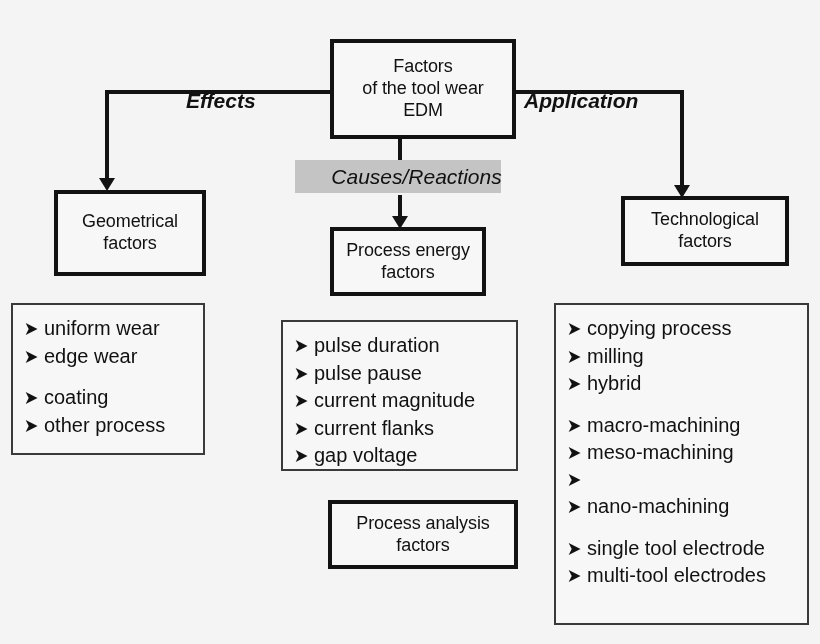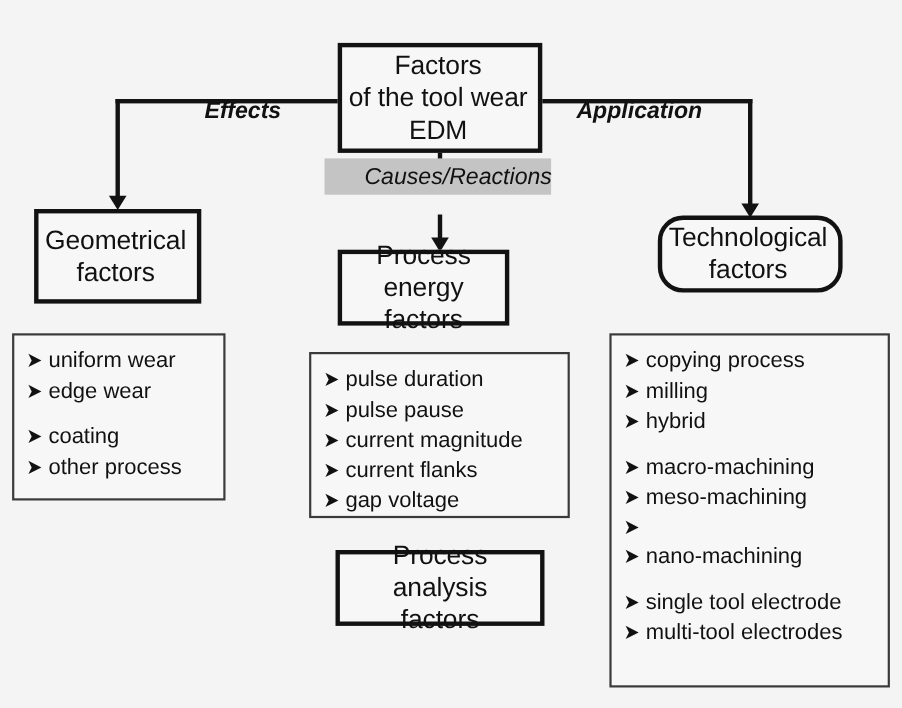--- a/index.html
+++ b/index.html
@@ -20,26 +20,27 @@
   }
 
   
   .pbox {
     position: absolute;
     box-sizing: border-box;
     border: 4px solid #121212;
     background: #f7f7f7;
     display: flex;
     align-items: center;
-    justify-content: flex-start;
+    justify-content: center;
     text-align: center;
     color: #111;
-    font-size: 24px;
+    font-size: 18px;
     line-height: 1.22;
     letter-spacing: -0.1px;
+    margin-left: 23px;
   }
   .pbox .txt { padding: 0 6px; }
 
   
   .lbox {
     position: absolute;
     box-sizing: border-box;
     border: 2px solid #3a3a3a;
     background: #f7f7f7;
     padding: 10px 8px 8px 10px;
@@ -131,21 +132,21 @@
   <div class="blabel" style="left:524px; top:89px;">Application</div>
 
   <div class="pbox" style="left:307px; top:39px; width:186px; height:100px;">
     <div class="txt">
       <div>Factors</div>
       <div>of the tool wear</div>
       <div>EDM</div>
     </div>
   </div>
 
-  <div class="gbanner" style="left:295px; top:144px; width:206px; height:33px;padding-left:37px;">Causes/Reactions</div>
+  <div class="gbanner" style="left:295px; top:160px; width:206px; height:33px;padding-left:37px;">Causes/Reactions</div>
 
   <div class="pbox" style="left:31px; top:190px; width:152px; height:86px;">
     <div class="txt">
       <div>Geometrical</div>
       <div>factors</div>
     </div>
   </div>
 
   <div class="lbox" style="left:11px; top:303px; width:194px; height:152px;">
     <div class="lrow">
@@ -197,21 +198,21 @@
     </div>
   </div>
 
   <div class="pbox" style="left:305px; top:500px; width:190px; height:69px;">
     <div class="txt">
       <div>Process analysis</div>
       <div>factors</div>
     </div>
   </div>
 
-  <div class="pbox" style="left:598px; top:196px; width:168px; height:70px;border-radius:23px;">
+  <div class="pbox" style="left:598px; top:196px; width:168px; height:70px;">
     <div class="txt">
       <div>Technological</div>
       <div>factors</div>
     </div>
   </div>
 
   <div class="lbox" style="left:554px; top:303px; width:255px; height:322px;">
     <div class="lrow">
       <span class="bullet">➤</span>
       <span>copying process</span>

